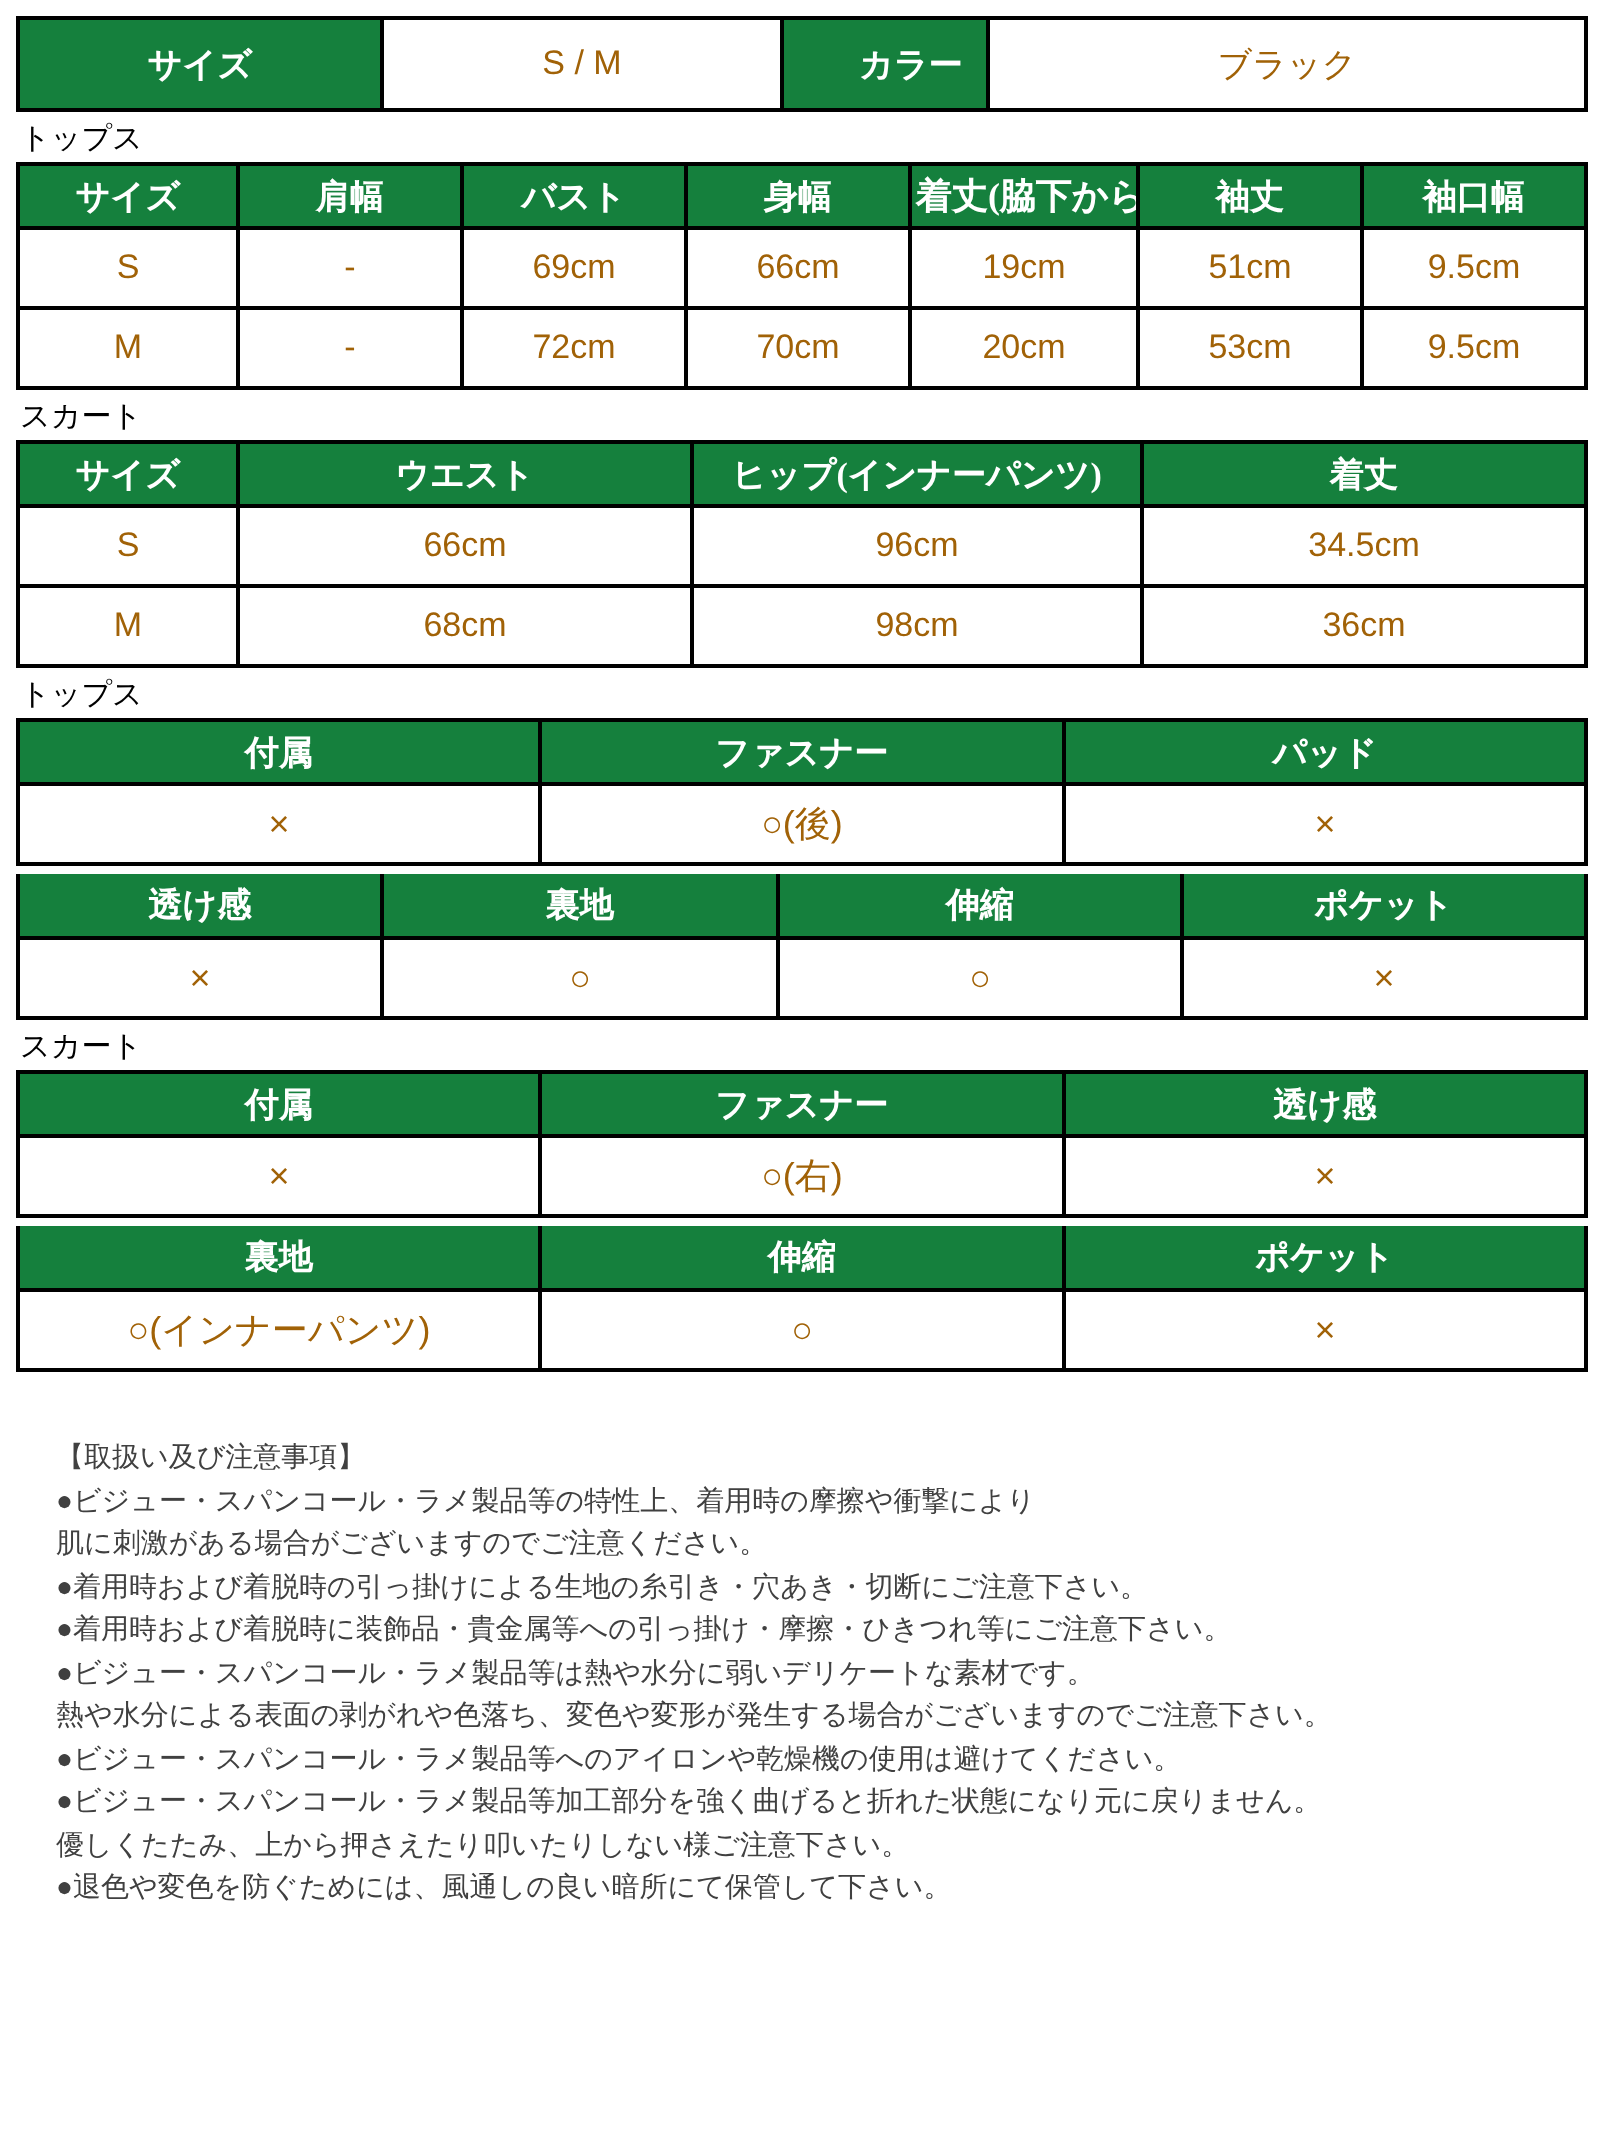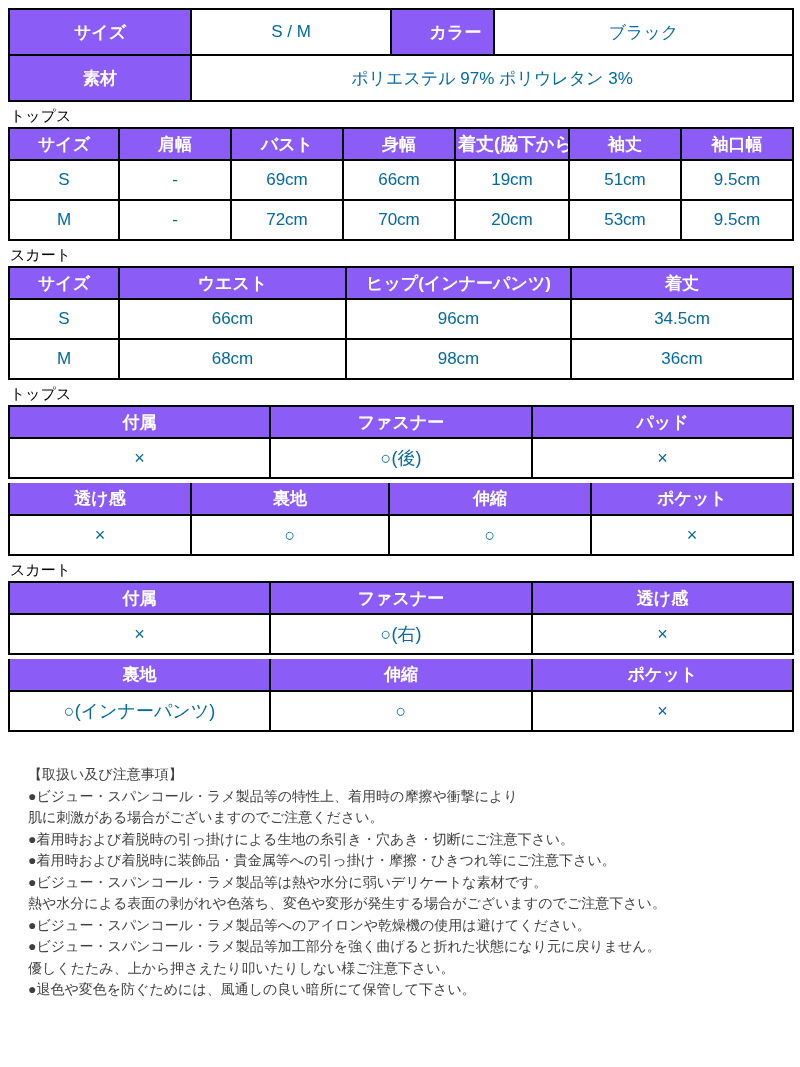--- a/index.html
+++ b/index.html
@@ -5,22 +5,22 @@
   html,body{margin:0;padding:0;}
   body{
     width:800px;height:1067px;background:#ffffff;
     font-family:"Liberation Sans","DejaVu Sans",sans-serif;
     color:#222;
   }
   .page{padding:8px 8px 0 8px;width:784px;}
 
   table{border-collapse:collapse;table-layout:fixed;width:784px;background:#fff;}
   th,td{border:2px solid #000;text-align:center;vertical-align:middle;padding:0 2px;overflow:hidden;white-space:nowrap;}
-  th.dark{background:#8b5cf6;color:#ffffff;font-weight:bold;font-size:17px;}
-  td.val{font-size:17px;color:#0369a1;font-weight:normal;}
+  th.dark{background:#15803d;color:#ffffff;font-weight:bold;font-size:17px;font-family:Liberation Serif, serif;}
+  td.val{font-size:17px;color:#a16207;font-weight:normal;}
 
   
   .spec-table tr{height:46px;}
   .spec-table th.color-th{position:relative;padding-left:28px;}
   .spec-table th.color-th::after{
     content:"";position:absolute;left:-2px;right:-2px;top:100%;height:9px;
     background:#595959;border-left:2px solid #000;border-right:2px solid #000;
   }
 
   
@@ -53,24 +53,20 @@
         <col style="width:200px">
         <col style="width:103px">
         <col style="width:299px">
     </colgroup>
     <tbody>
         <tr>
       <th class="dark">サイズ</th>
       <td class="val">S / M</td>
       <th class="dark color-th">カラー</th>
       <td class="val">ブラック</td>
-    </tr>
-    <tr>
-      <th class="dark">素材</th>
-      <td class="val" colspan="3">ポリエステル 97%  ポリウレタン 3%</td>
     </tr>
   </tbody>
     </table>
 
   <div class="section-label">トップス</div>
   <table class="measure-table">
     <colgroup>
       <col style="width:110px">
         <col style="width:112px">
         <col style="width:112px">

